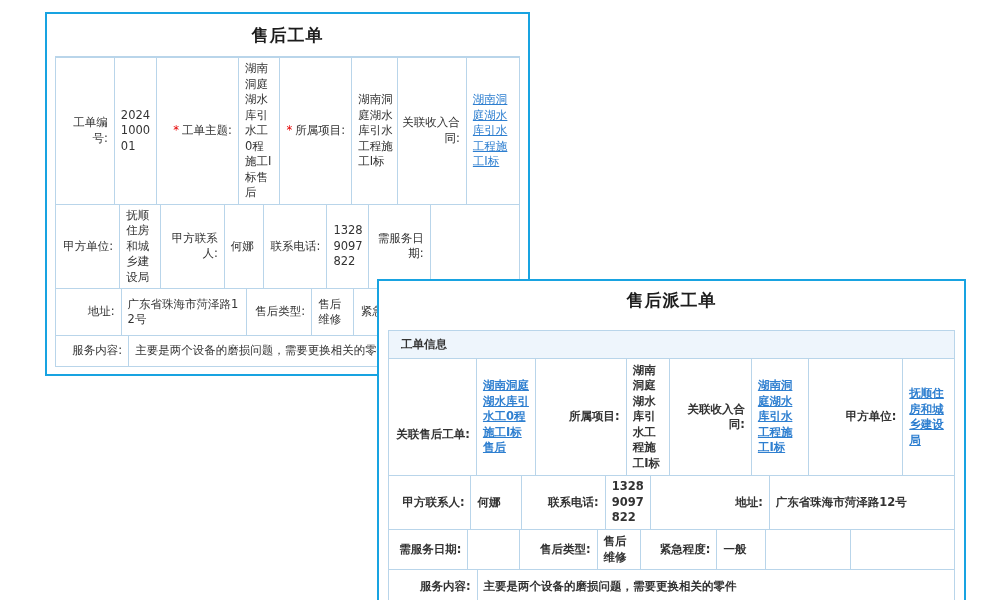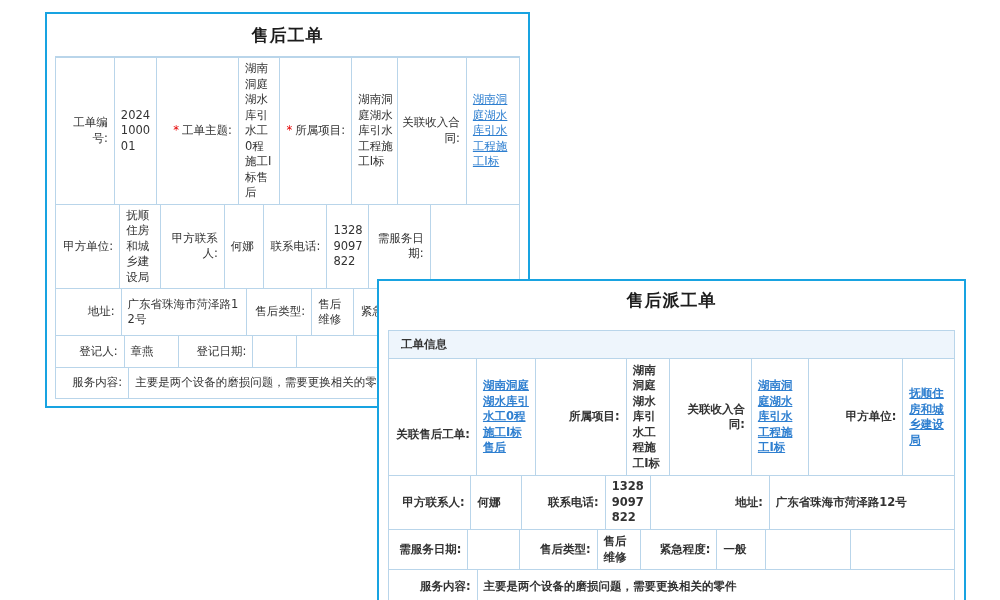--- a/index.html
+++ b/index.html
@@ -153,37 +153,20 @@
           <div class="cell label" style="flex: 78 0 0px;">
             <span class="txt">紧急程度:</span>
           </div>
           <div class="cell value" style="flex: 40 0 0px;">
             <span class="txt">一般</span>
           </div>
           <div class="cell value" style="flex: 77 0 0px;">
             <span class="txt"></span>
           </div>
         </div>
-        <div class="g-row" style="min-height: 32px;">
-          <div class="cell label" style="flex: 81 0 0px;">
-            <span class="txt">登记人:</span>
-          </div>
-          <div class="cell value" style="flex: 60 0 0px;">
-            <span class="txt">章燕</span>
-          </div>
-          <div class="cell label" style="flex: 89 0 0px;">
-            <span class="txt">登记日期:</span>
-          </div>
-          <div class="cell value" style="flex: 45 0 0px;">
-            <span class="txt"></span>
-          </div>
-          <div class="cell value" style="flex: 293 0 0px;">
-            <span class="txt"></span>
-          </div>
-        </div>
         <div class="g-row" style="min-height: 31px;">
           <div class="cell label" style="flex: 81 0 0px;">
             <span class="txt">服务内容:</span>
           </div>
           <div class="cell value" style="flex: 487 0 0px;">
             <span class="txt">主要是两个设备的磨损问题，需要更换相关的零件</span>
           </div>
         </div>
       </div>
   </div>

